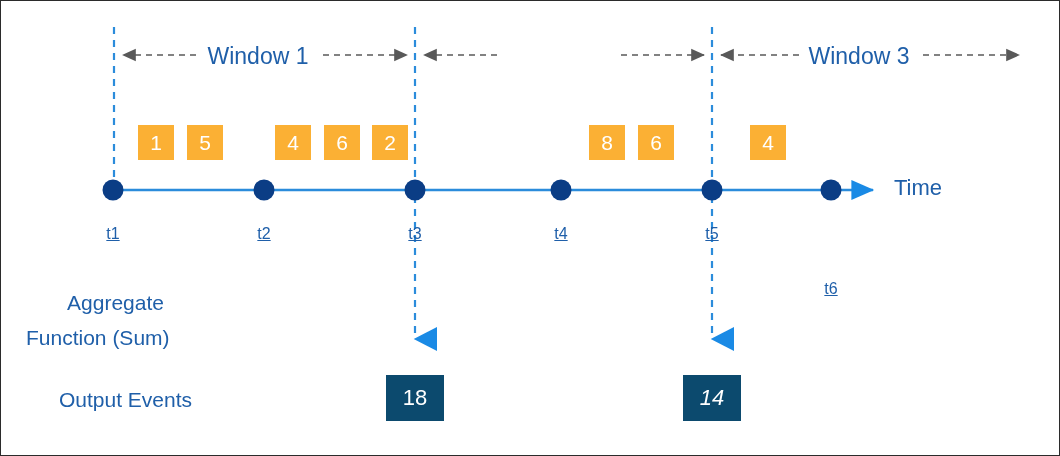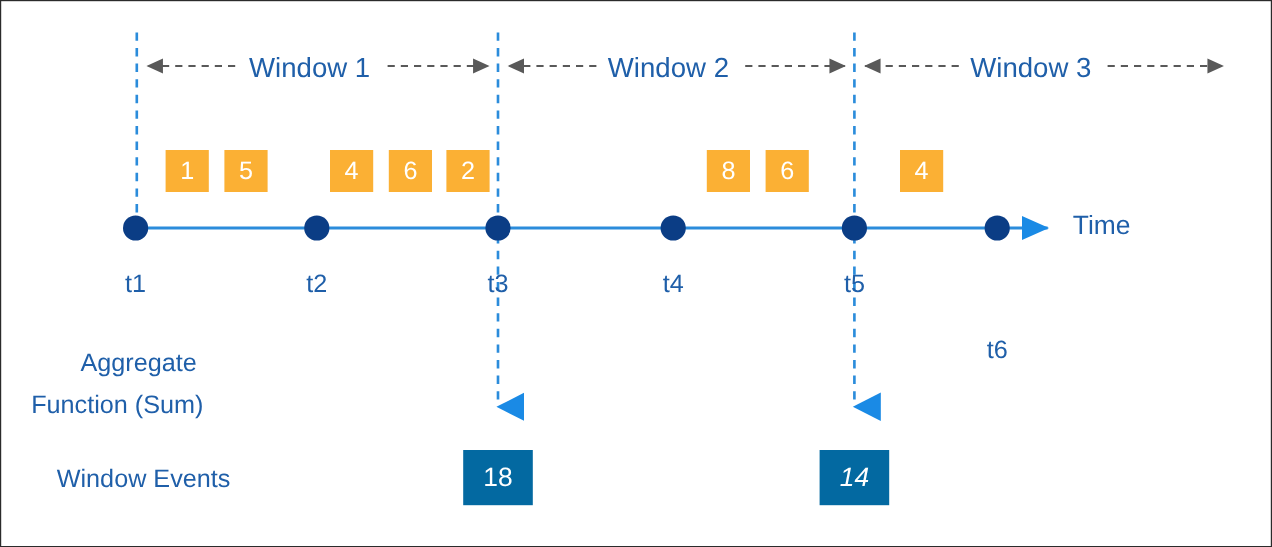--- a/index.html
+++ b/index.html
@@ -34,23 +34,24 @@
     line-height: 1.15;
   }
   .window-label {
     font-size: 23px;
     text-align: center;
   }
   .time-label {
     font-size: 22px;
   }
   .tick-label {
-    font-size: 21px;
+    font-size: 16px;
     text-align: center;
     width: 40px;
+    text-decoration: underline;
   }
   .section-label {
     font-size: 21px;
     text-align: right;
   }
   .event-box {
     position: absolute;
     width: 36px;
     height: 35px;
     background: #fbb034;
@@ -58,21 +59,21 @@
     font-size: 21px;
     display: flex;
     align-items: center;
     justify-content: center;
     font-family: "Liberation Sans", sans-serif;
   }
   .output-box {
     position: absolute;
     width: 58px;
     height: 46px;
-    background: #0369a1;
+    background: #0c4a6e;
     color: #ffffff;
     font-size: 22px;
     display: flex;
     align-items: center;
     justify-content: center;
     font-family: "Liberation Sans", sans-serif;
   }
 </style>
 </head>
 <body>
@@ -118,21 +119,20 @@
       <circle cx="112" cy="189" r="10.5" fill="#0b3d85"></circle>
       <circle cx="263" cy="189" r="10.5" fill="#0b3d85"></circle>
       <circle cx="414" cy="189" r="10.5" fill="#0b3d85"></circle>
       <circle cx="560" cy="189" r="10.5" fill="#0b3d85"></circle>
       <circle cx="711" cy="189" r="10.5" fill="#0b3d85"></circle>
       <circle cx="830" cy="189" r="10.5" fill="#0b3d85"></circle>
     </g>
   </svg>
 
   <div class="lbl window-label" style="left:177px; top:42px; width:160px;">Window 1</div>
-  <div class="lbl window-label" style="left:476px; top:42px; width:160px;">Window 2</div>
   <div class="lbl window-label" style="left:778px; top:42px; width:160px;">Window 3</div>
 
   <div class="event-box" style="left:137px; top:124px;">1</div>
   <div class="event-box" style="left:186px; top:124px;">5</div>
   <div class="event-box" style="left:274px; top:124px;">4</div>
   <div class="event-box" style="left:323px; top:124px;">6</div>
   <div class="event-box" style="left:371px; top:124px;">2</div>
   <div class="event-box" style="left:588px; top:124px;">8</div>
   <div class="event-box" style="left:637px; top:124px;">6</div>
   <div class="event-box" style="left:749px; top:124px;">4</div>
@@ -141,18 +141,18 @@
 
   <div class="lbl tick-label" style="left:92px; top:224px;">t1</div>
   <div class="lbl tick-label" style="left:243px; top:224px;">t2</div>
   <div class="lbl tick-label" style="left:394px; top:224px;">t3</div>
   <div class="lbl tick-label" style="left:540px; top:224px;">t4</div>
   <div class="lbl tick-label" style="left:691px; top:224px;">t5</div>
   <div class="lbl tick-label" style="left:810px; top:232px;margin-top:47px;">t6</div>
 
   <div class="lbl section-label" style="left:25px; top:325px; width:138px;">Function (Sum)</div>
   <div class="lbl section-label" style="left:25px; top:290px; width:138px;">Aggregate</div>
-  <div class="lbl section-label" style="left:33px; top:387px; width:158px;">Window Events</div>
+  <div class="lbl section-label" style="left:33px; top:387px; width:158px;">Output Events</div>
 
   <div class="output-box" style="left:385px; top:374px;">18</div>
   <div class="output-box" style="left:682px; top:374px;font-style:italic;">14</div>
 
 </div>
 
 </body></html>

